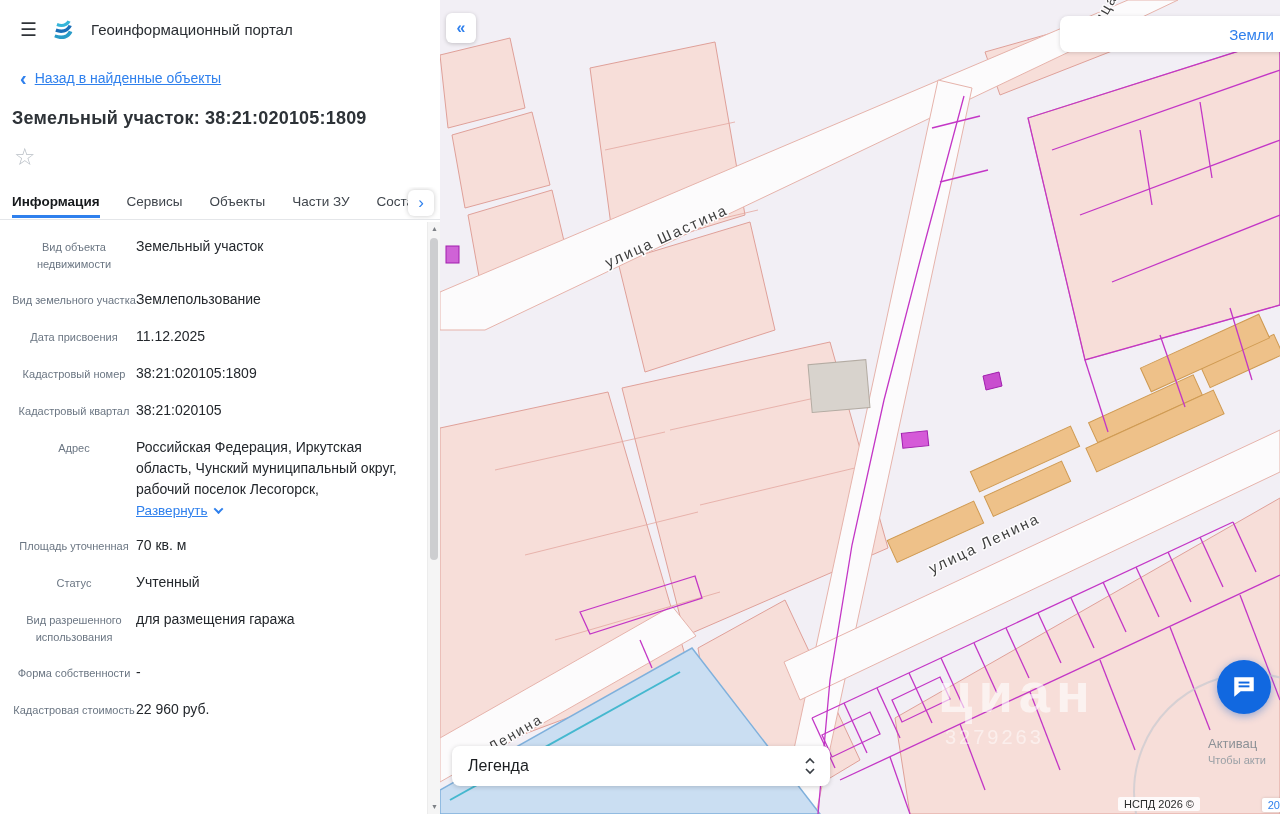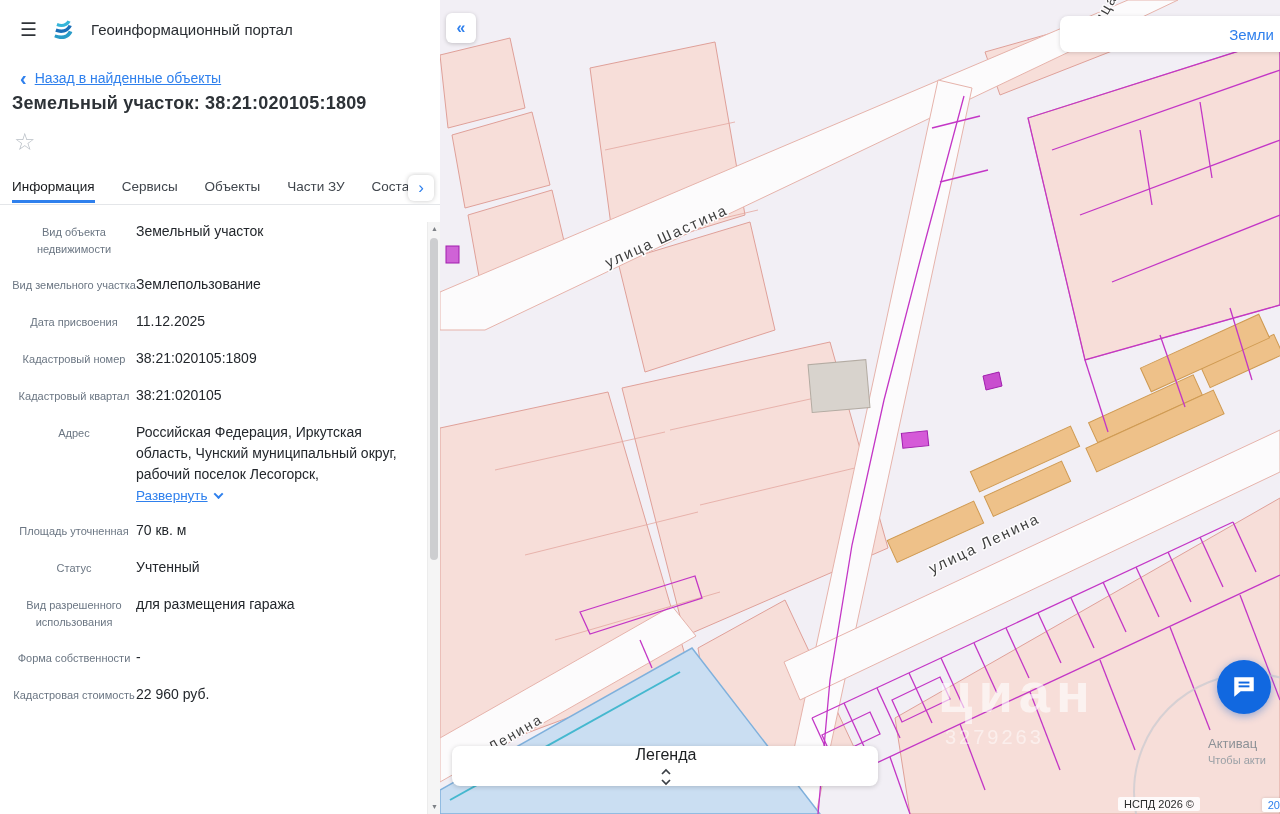--- a/index.html
+++ b/index.html
@@ -11,27 +11,27 @@
   .panel { position:relative; width:440px; height:814px; background:#fff; overflow:hidden; flex:0 0 440px; z-index:2; }
   .panel-header { display:flex; align-items:center; gap:14px; padding:16px 20px 0 20px; }
   .hamburger { font-size:19px; color:#2f3338; cursor:pointer; line-height:1; }
   .logo { width:26px; height:26px; flex:0 0 26px; }
   .app-title { font-size:15px; color:#2a2e33; }
 
   .back-row { display:flex; align-items:center; gap:8px; margin:26px 0 0 20px; cursor:pointer; }
   .back-chev { color:#2f80ed; font-size:20px; line-height:1; font-weight:bold; }
   .back-link { color:#2f80ed; font-size:14px; text-decoration:underline; }
 
-  .page-title { margin:5px 12px 0 12px; font-size:18px; font-weight:bold; color:#2d3237; letter-spacing:.2px; }
+  .page-title { margin:20px 12px 0 12px; font-size:18px; font-weight:bold; color:#2d3237; letter-spacing:.2px; }
 
   .star-btn { margin:16px 0 0 14px; background:none; border:none; font-size:24px; color:#b9bfc6; cursor:pointer; line-height:1; }
 
   .tabs-wrap { position:relative; margin-top:18px; border-bottom:1px solid #e4e6e9; padding:0 40px 0 12px; white-space:nowrap; overflow:hidden; height:33px; }
   .tab { display:inline-block; background:none; border:none; font-size:13.5px; color:#40464d; padding:7px 0 9px 0; margin-right:27px; cursor:pointer; font-family:inherit; }
-  .tab.active { color:#16191c; font-weight:normal; border-bottom:3px solid #2f80ed; padding-bottom:6px; }
+  .tab.active { color:#16191c; font-weight:bold; border-bottom:3px solid #2f80ed; padding-bottom:6px; }
   .tabs-more { position:absolute; right:6px; top:3px; width:26px; height:26px; border:none; border-radius:6px; background:#fff; box-shadow:0 0 5px rgba(0,0,0,.22); color:#2f80ed; font-size:17px; cursor:pointer; line-height:24px; }
 
   .info-list { margin-top:8px; }
   .info-row { display:flex; padding:8px 0; }
   .info-label { width:136px; flex:0 0 136px; padding-left:12px; font-size:11px; color:#6b7683; line-height:17px; padding-top:3px;text-align:center; }
   .info-value-wrap { flex:1; padding-right:30px; }
   .info-value { font-size:14px; color:#23272c; line-height:21px; }
   .expand-link { display:inline-flex; align-items:center; gap:7px; margin-top:3px; color:#2f80ed; font-size:13.5px; text-decoration:underline; }
   .chev-down { width:7px; height:7px; border-right:2px solid #2f80ed; border-bottom:2px solid #2f80ed; transform:rotate(45deg) translate(-1px,-1px); display:inline-block; }
 
@@ -46,21 +46,21 @@
   .map svg.mapsvg { position:absolute; inset:0; width:100%; height:100%; display:block; }
   .map-label { font-size:15px; fill:#3e3e3e; letter-spacing:2px; paint-order:stroke; stroke:#fdfcfd; stroke-width:3px; stroke-linejoin:round; font-family:"Liberation Sans",sans-serif; }
   .map-label.small { font-size:14px; }
   .wm { font-size:56px; font-weight:bold; fill:#ffffff; opacity:.62; letter-spacing:6px; font-family:"Liberation Sans",sans-serif; }
   .wm-digits { font-size:20px; fill:#ffffff; opacity:.5; letter-spacing:3px; font-family:"Liberation Sans",sans-serif; }
 
   .collapse-btn { position:absolute; left:6px; top:13px; width:30px; height:30px; background:#fff; border:none; border-radius:6px; box-shadow:0 1px 4px rgba(0,0,0,.2); color:#2f80ed; font-size:16px; font-weight:bold; cursor:pointer; z-index:5; }
   .login-bar { position:absolute; top:16px; right:-10px; width:230px; height:36px; background:#fff; border-radius:8px; box-shadow:0 1px 4px rgba(0,0,0,.15); display:flex; align-items:center; justify-content:flex-end; padding-right:16px; z-index:5; }
   .login-label { color:#2f80ed; font-size:15px; cursor:pointer; }
 
-  .legend-bar { position:absolute; left:12px; bottom:28px; width:426px; height:40px; background:#fff; border-radius:8px; box-shadow:0 1px 5px rgba(0,0,0,.18); display:flex; align-items:center; justify-content:space-between; padding:0 14px 0 16px; cursor:pointer; z-index:5;flex-direction:column; }
+  .legend-bar { position:absolute; left:12px; bottom:28px; width:378px; height:40px; background:#fff; border-radius:8px; box-shadow:0 1px 5px rgba(0,0,0,.18); display:flex; align-items:center; justify-content:space-between; padding:0 14px 0 16px; cursor:pointer; z-index:5; }
   .legend-label { font-size:16px; color:#1b1e21; }
   .legend-toggle { display:flex; flex-direction:column; gap:2px; align-items:center; }
 
   .chat-btn { position:absolute; right:9px; bottom:100px; width:54px; height:54px; border-radius:50%; border:none; background:#1168e0; box-shadow:0 2px 8px rgba(16,90,200,.45); cursor:pointer; display:flex; align-items:center; justify-content:center; z-index:6; }
 
   .activation { position:absolute; left:768px; top:736px; width:90px; overflow:hidden; z-index:5; }
   .activation .l1 { font-size:13px; color:#8c9196; white-space:nowrap; }
   .activation .l2 { font-size:11px; color:#9aa0a6; white-space:nowrap; margin-top:3px; }
 
   .attribution { position:absolute; left:678px; bottom:3px; background:rgba(255,255,255,.85); padding:1px 6px; font-size:11px; color:#2a2a2a; border-radius:2px; z-index:5; white-space:nowrap; }

